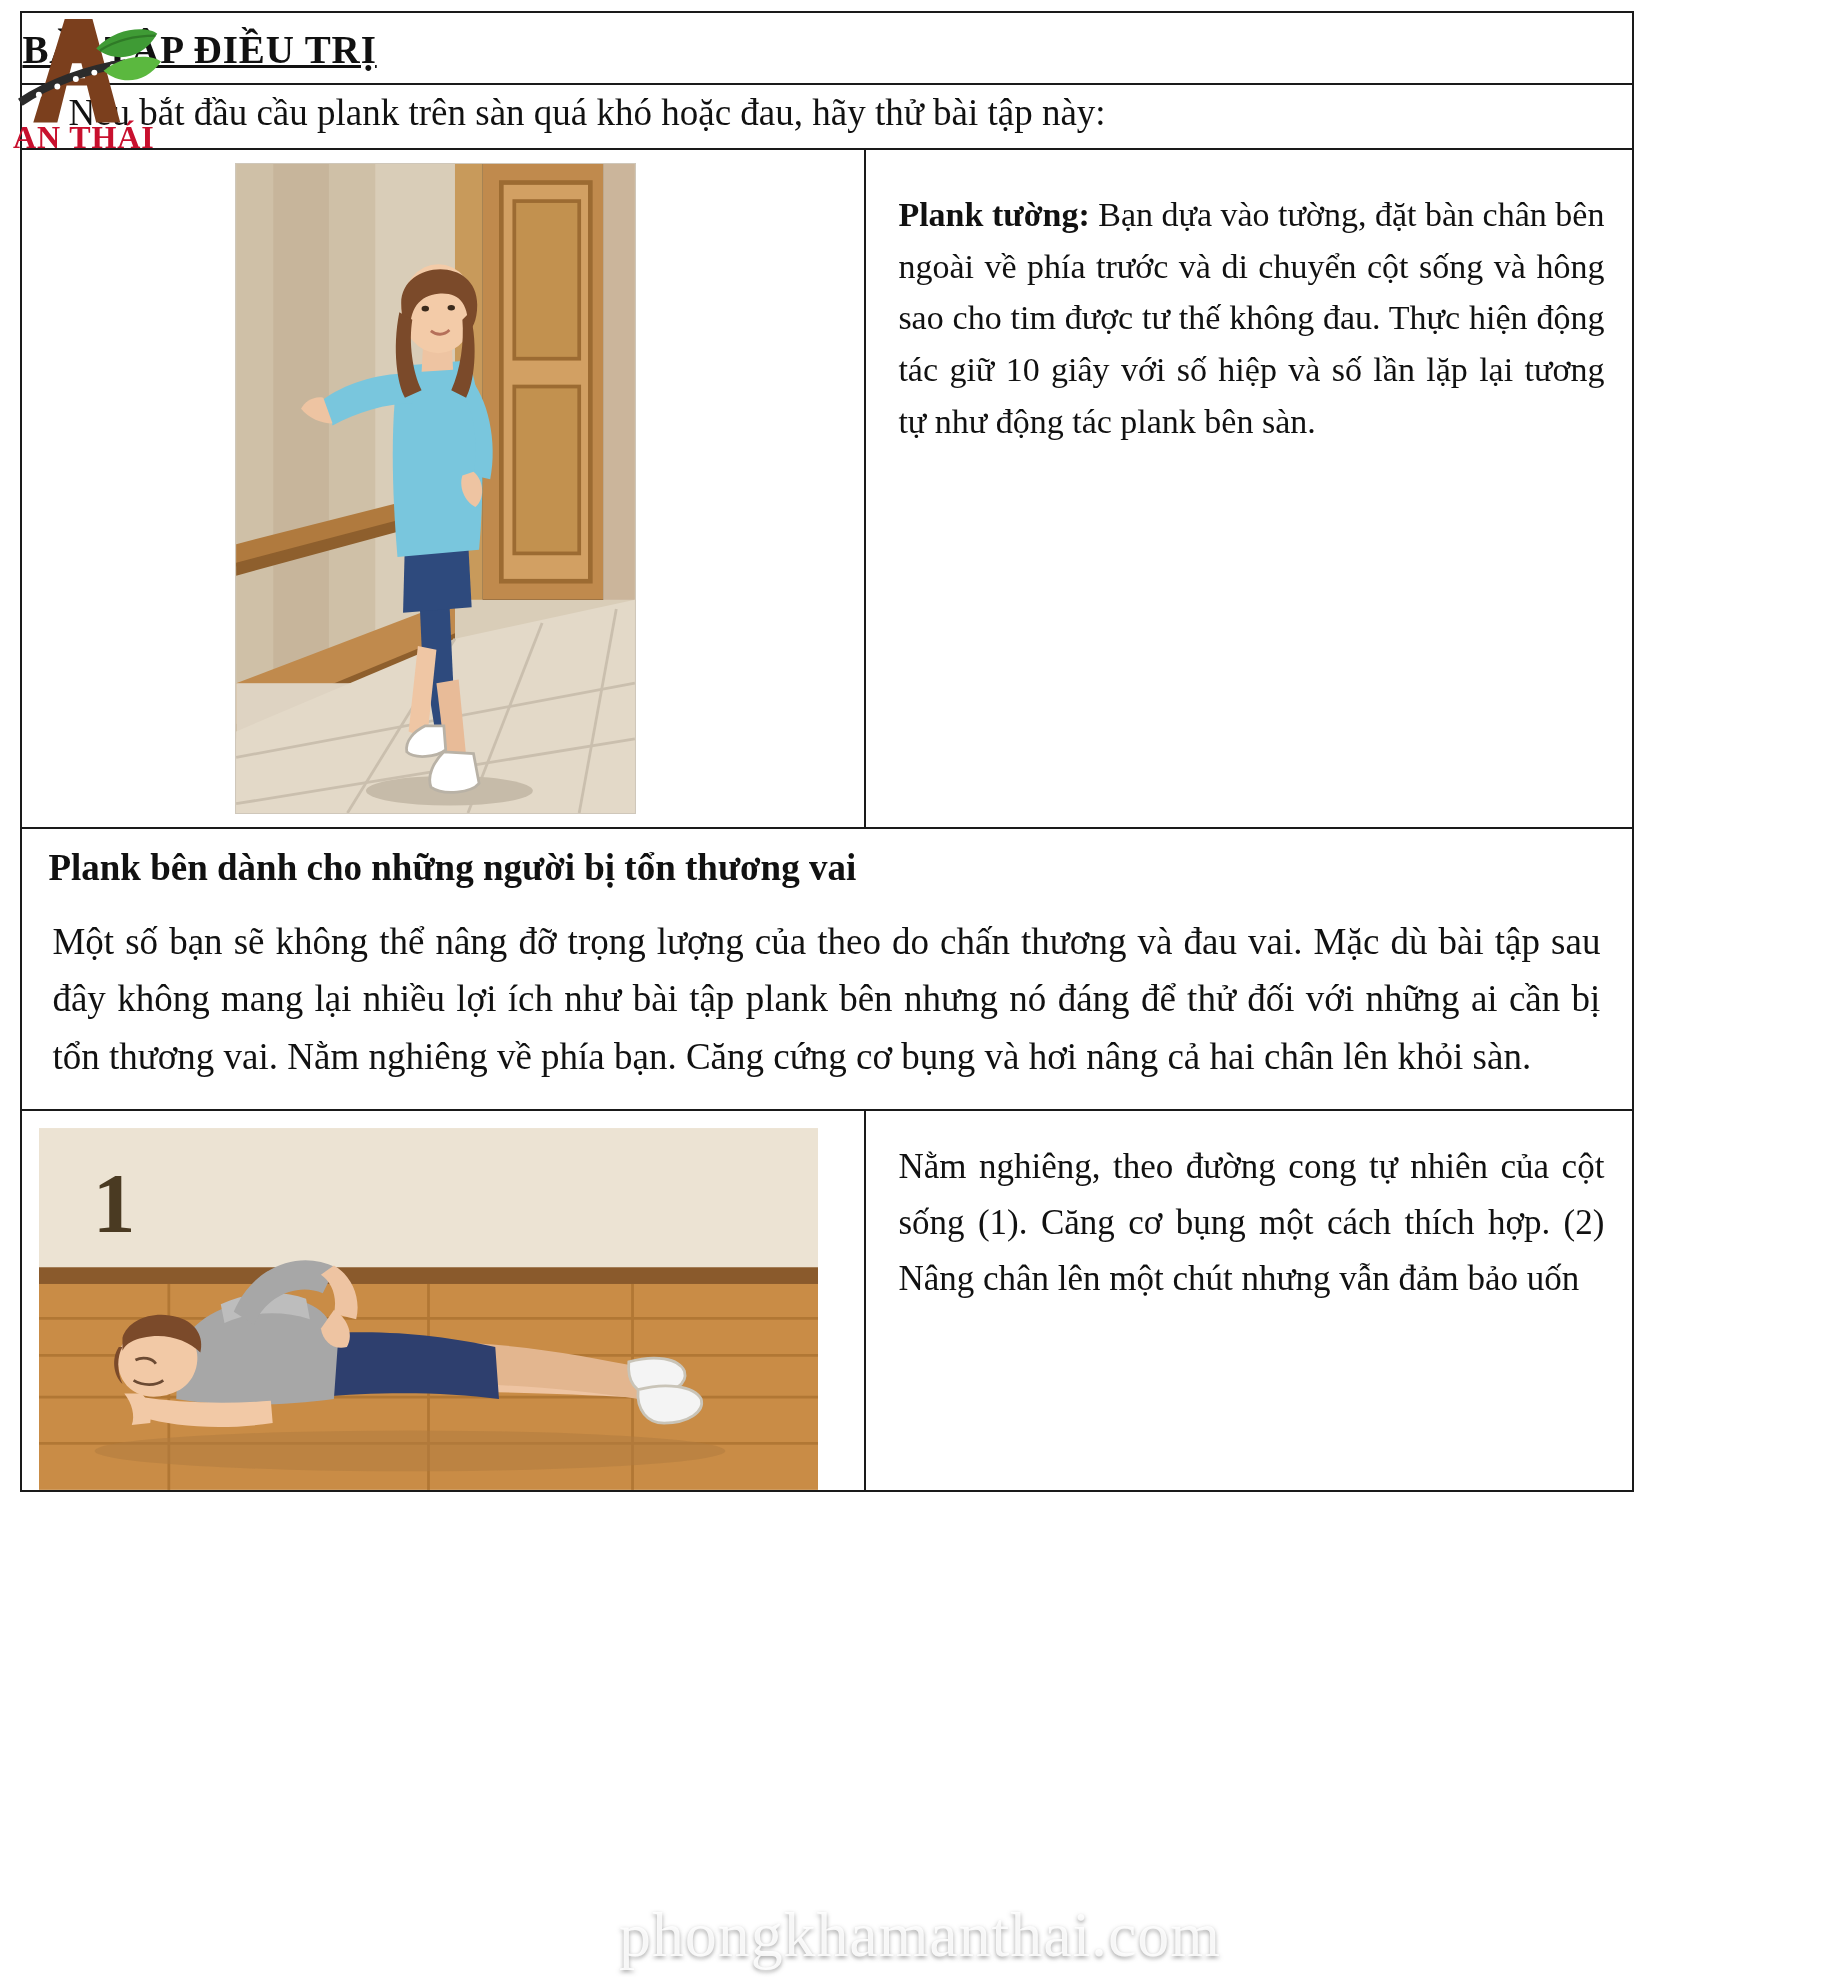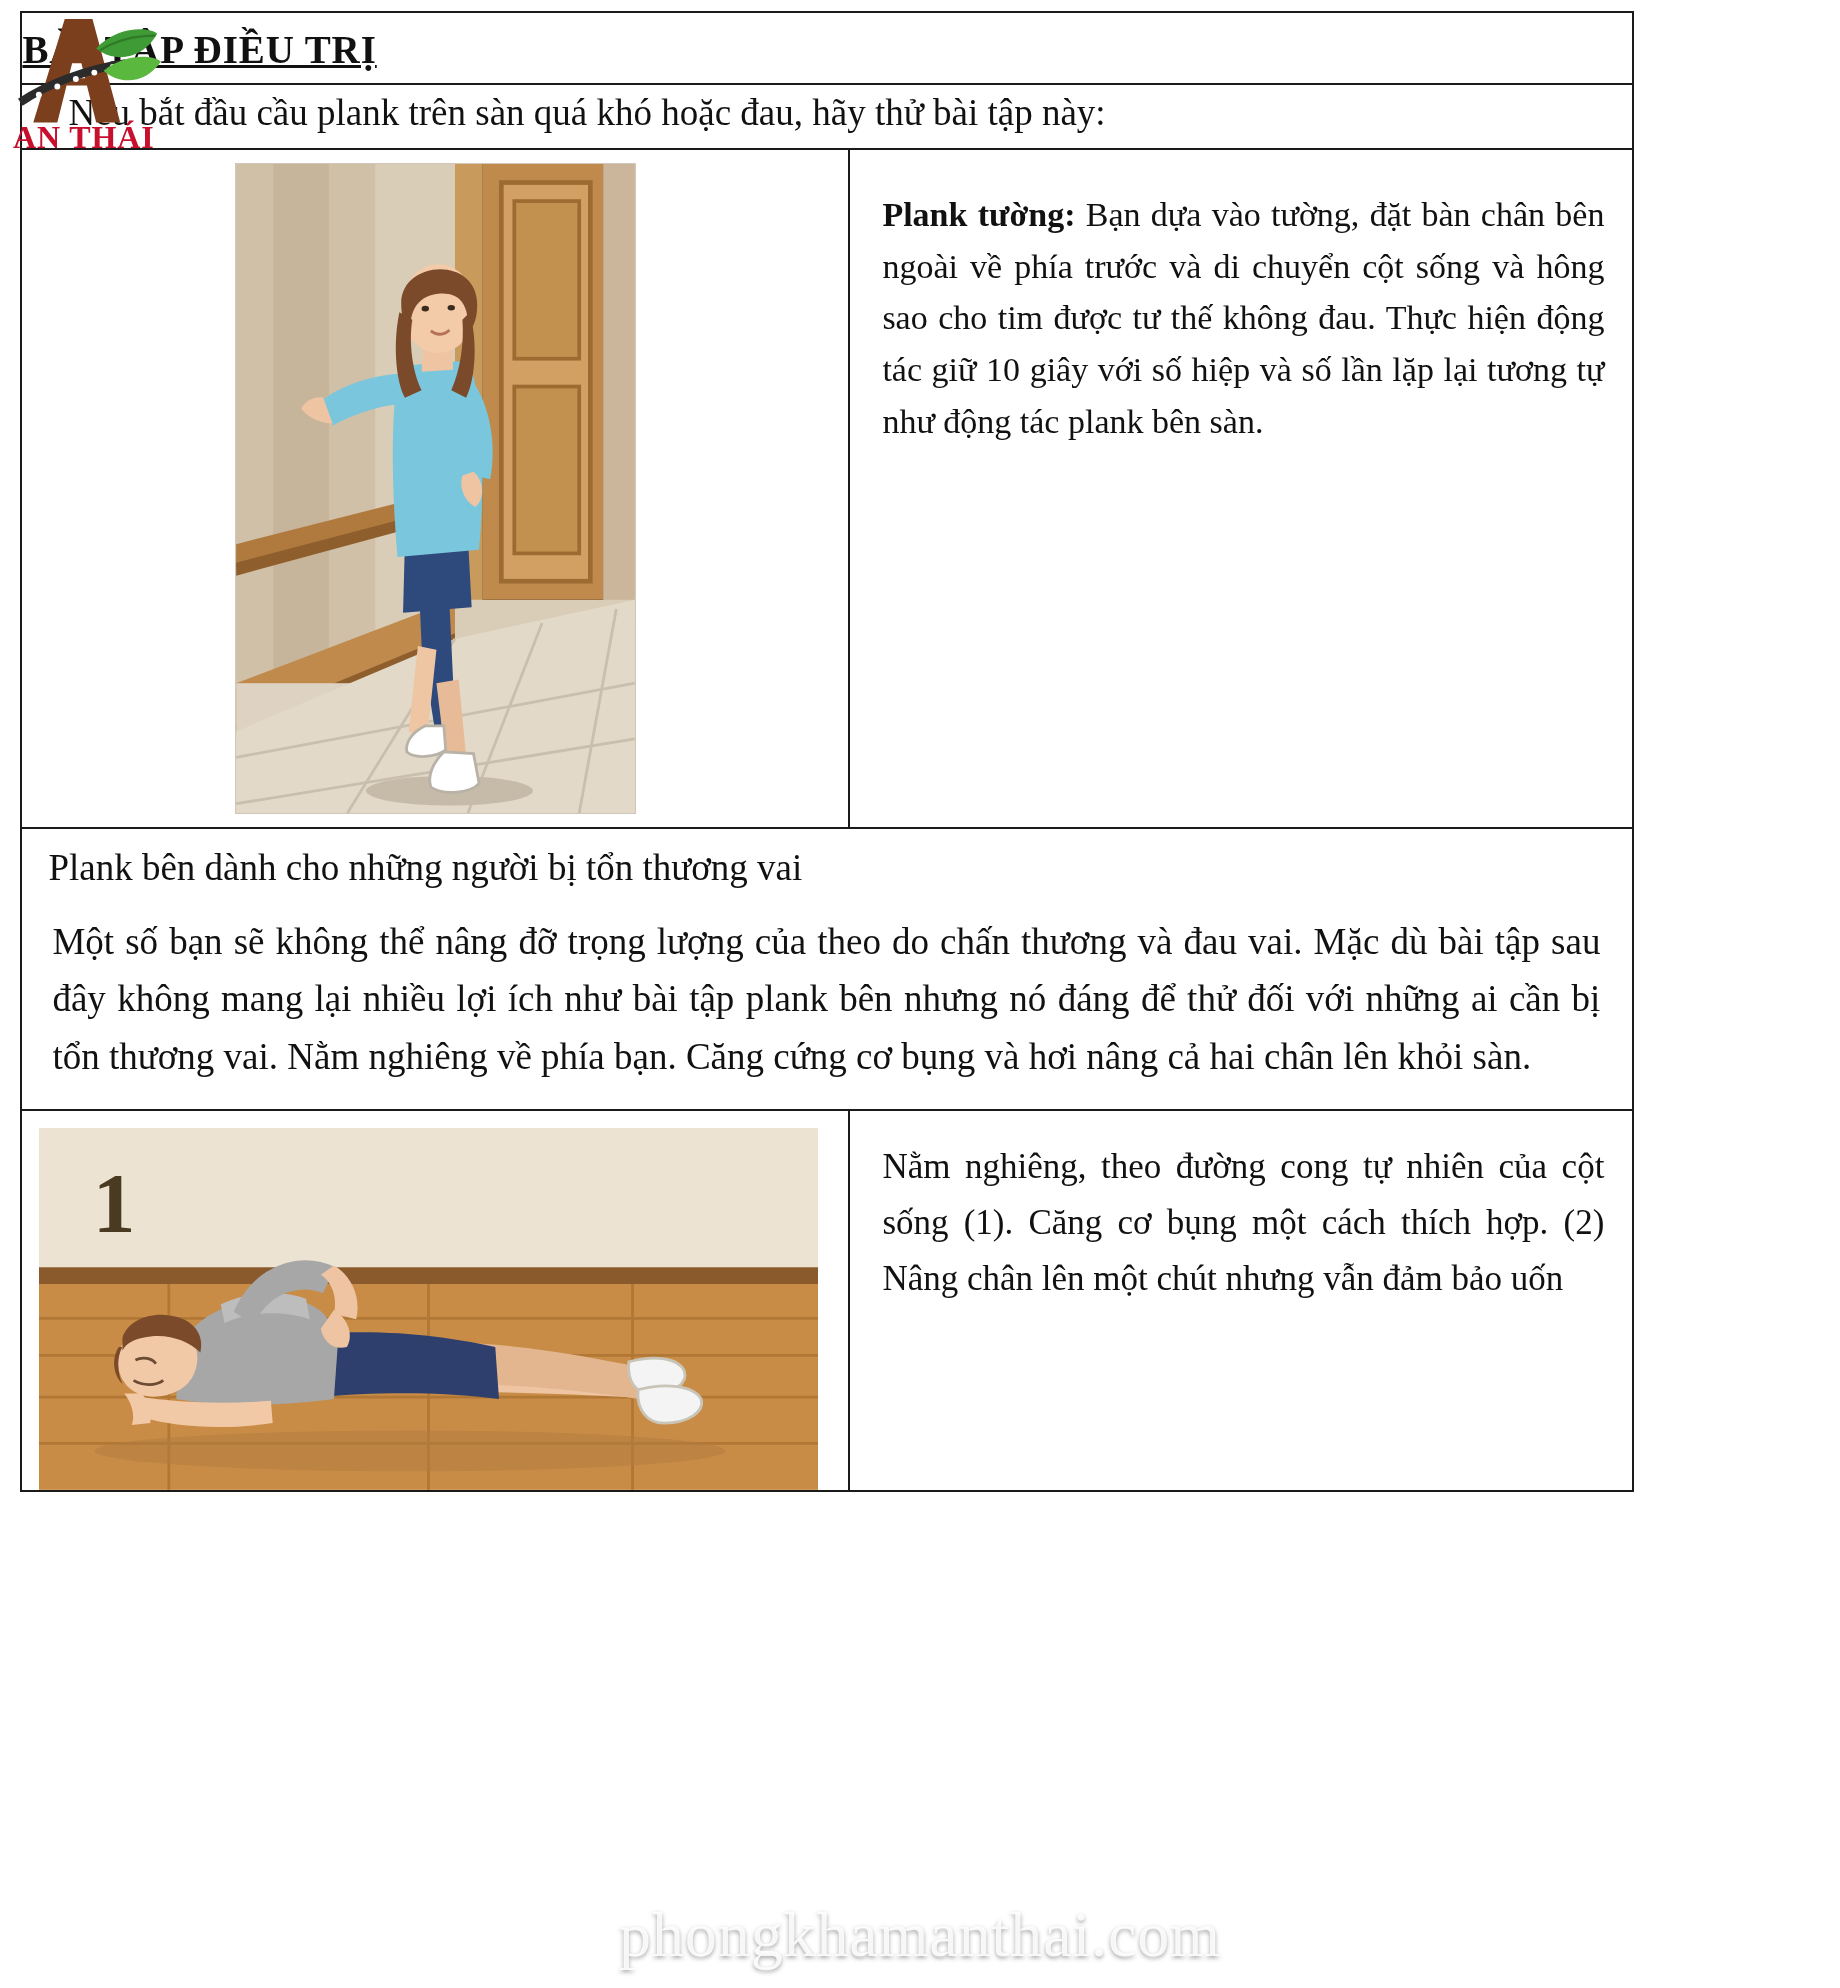--- a/index.html
+++ b/index.html
@@ -56,21 +56,21 @@
     display: flex;
     width: 100%;
     box-sizing: border-box;
   }
   .row + .row { border-top: 2.8px solid #1a1a1a; }
 
   .cell {
     box-sizing: border-box;
     padding: 9.3px 16.7px;
   }
-  .cell-divider { border-left: 2.8px solid #1a1a1a; }
+  .cell-divider { border-left: 2.8px solid #1a1a1a; margin-left: 16px; }
 
   
   .title-row { }
   .title {
     width: 100%;
     text-align: left;
     font-weight: bold;
     font-size: 39px;
     letter-spacing: 0.9px;
     padding: 14px 0 11px 0;
@@ -118,21 +118,21 @@
     height: 649px;
     border: 0.9px solid #cfc7ba;
     position: relative;
     overflow: hidden;
     background: #e8e0d4;
   }
 
   
   .heading {
     width: 100%;
-    font-weight: normal;
+    font-weight: bold;
     font-size: 37px;
     padding: 16.7px 9.3px 9.3px 26px;
     color: #111;
     box-sizing: border-box;
   }
 
   
   .para {
     width: 100%;
     font-size: 37px;

